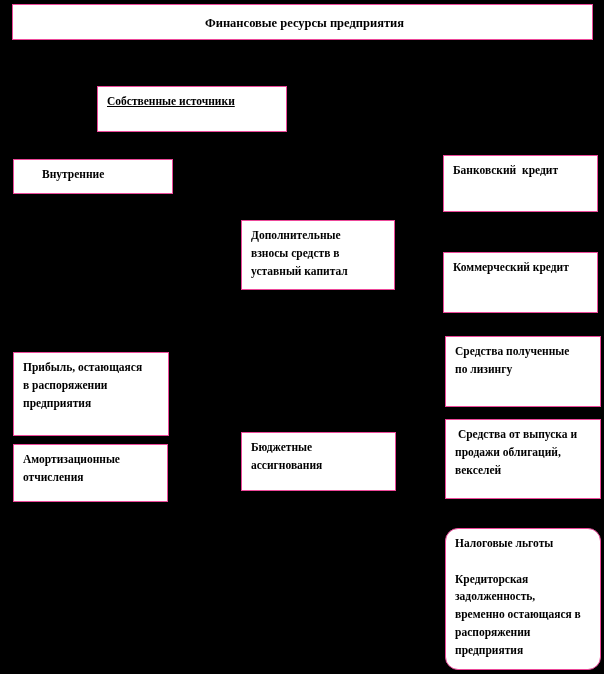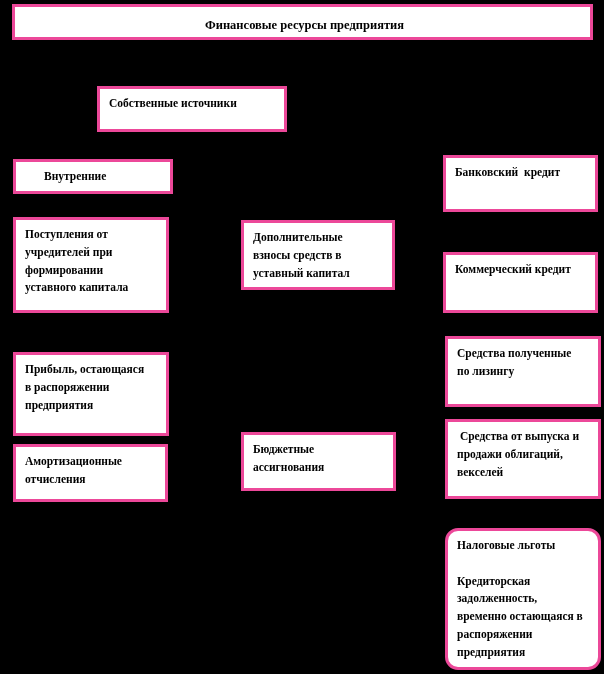--- a/index.html
+++ b/index.html
@@ -8,37 +8,37 @@
     width: 604px;
     height: 674px;
     background: #000000;
     font-family: "Liberation Serif", serif;
     overflow: hidden;
   }
   .box {
     position: absolute;
     box-sizing: border-box;
     background: #ffffff;
-    border: 3px solid #ec4899;
+    border: 1px solid #ec4899;
     color: #000000;
     font-weight: bold;
     font-size: 11.5px;
     line-height: 1.55;
     padding: 6px 5px 4px 9px;
     white-space: pre-line;
     overflow: hidden;
   }
   .box.title {
     text-align: center;
     font-size: 12.5px;
     padding-top: 9px;
   }
   
   .b-title        { left: 12px;  top: 4px;   width: 581px; height: 36px; }
-  .b-own          { left: 97px;  top: 86px;  width: 190px; height: 46px; }
+  .b-own          { left: 97px;  top: 86px;  width: 190px; height: 46px; text-decoration: underline; }
   .b-borrowed     { left: 443px; top: 84px;  width: 155px; height: 48px; }
   .b-internal     { left: 13px;  top: 159px; width: 160px; height: 35px; padding-left: 28px; }
   .b-external     { left: 241px; top: 158px; width: 154px; height: 36px; }
   .b-bank         { left: 443px; top: 155px; width: 155px; height: 57px; }
   .b-founders     { left: 13px;  top: 217px; width: 156px; height: 96px; }
   .b-addcontrib   { left: 241px; top: 220px; width: 154px; height: 70px; }
   .b-commercial   { left: 443px; top: 252px; width: 155px; height: 61px; }
   .b-profit       { left: 13px;  top: 337px; width: 156px; height: 84px; margin-top: 15px; }
   .b-emission     { left: 241px; top: 313px; width: 154px; height: 87px; }
   .b-leasing      { left: 445px; top: 336px; width: 156px; height: 71px; }
@@ -55,24 +55,20 @@
   <div class="box title b-title">Финансовые ресурсы предприятия</div>
 
   <div class="box b-own">Собственные источники</div>
 
 
   <div class="box b-internal">Внутренние</div>
 
 
   <div class="box b-bank">Банковский &nbsp;кредит</div>
 
-  <div class="box b-founders">Поступления от
-учредителей при
-формировании
-уставного капитала</div>
 
   <div class="box b-addcontrib">Дополнительные
 взносы средств в
 уставный капитал</div>
 
   <div class="box b-commercial">Коммерческий кредит</div>
 
   <div class="box b-profit">Прибыль,  остающаяся
 в распоряжении
 предприятия</div>

